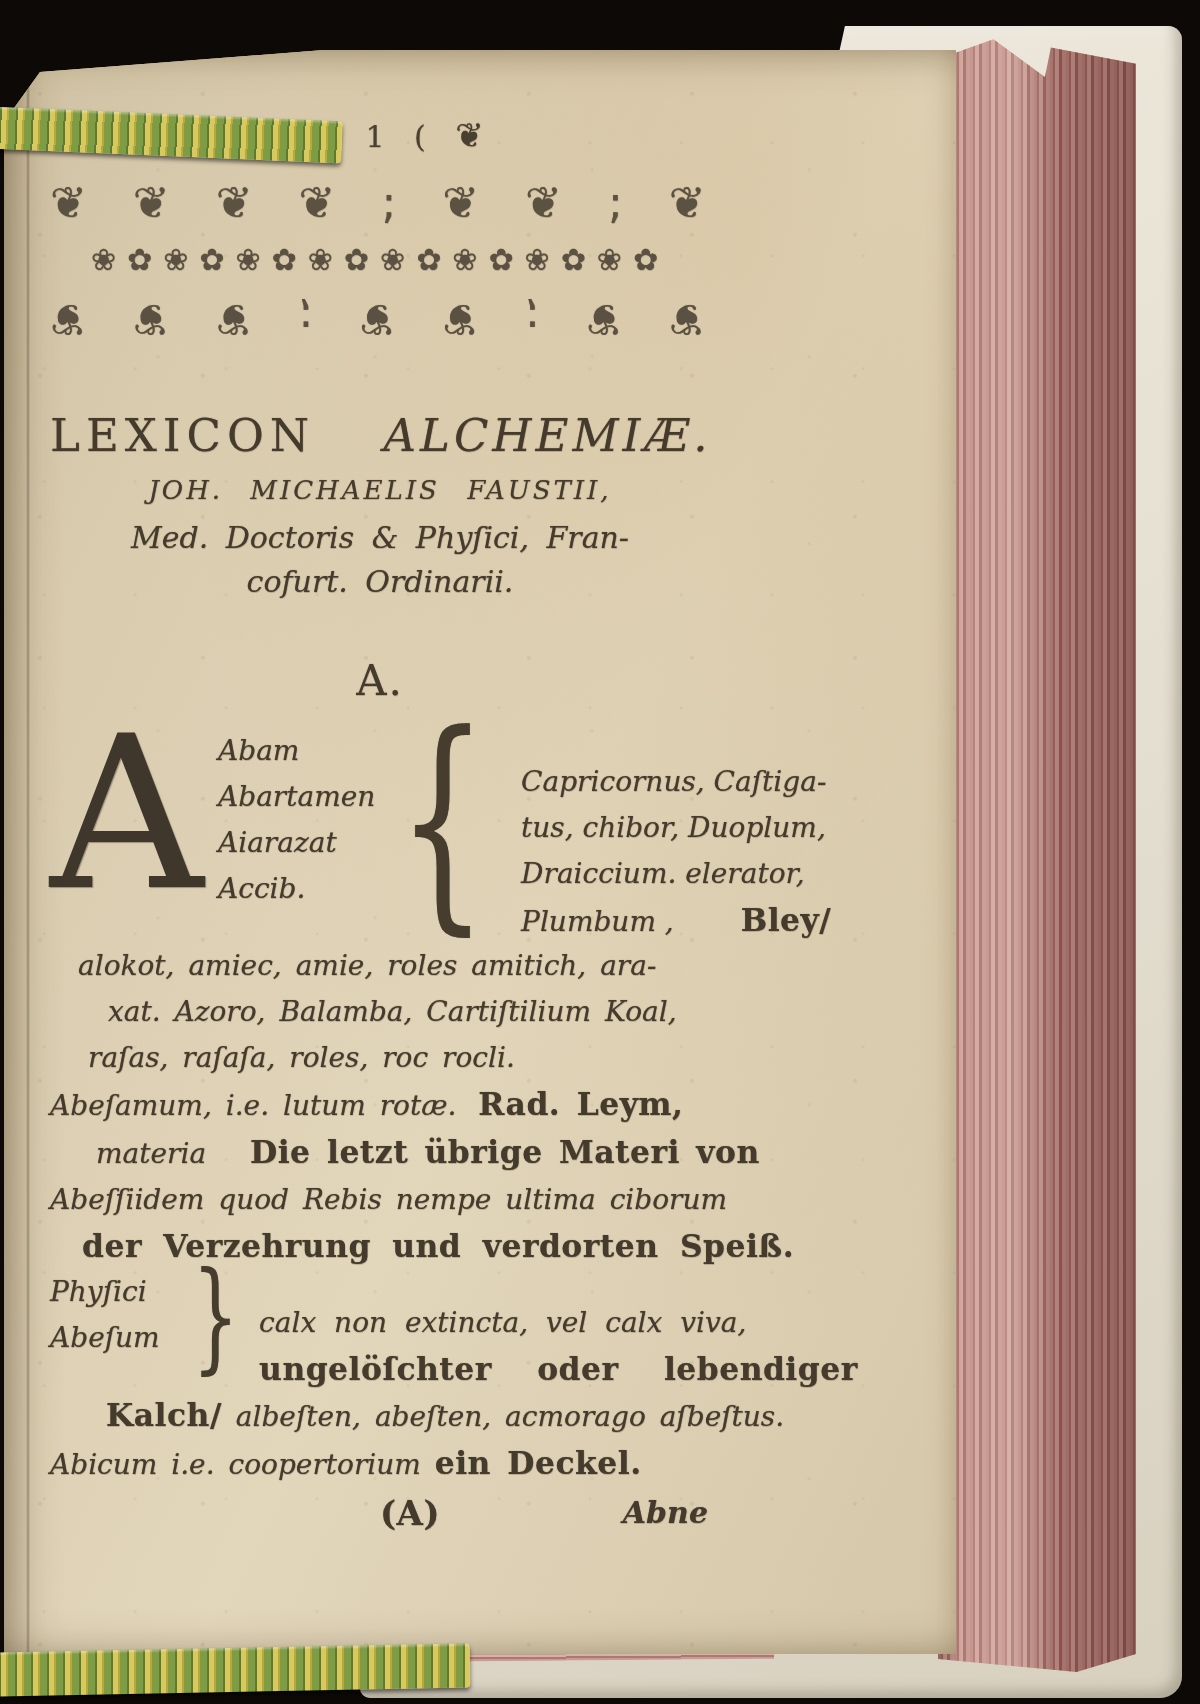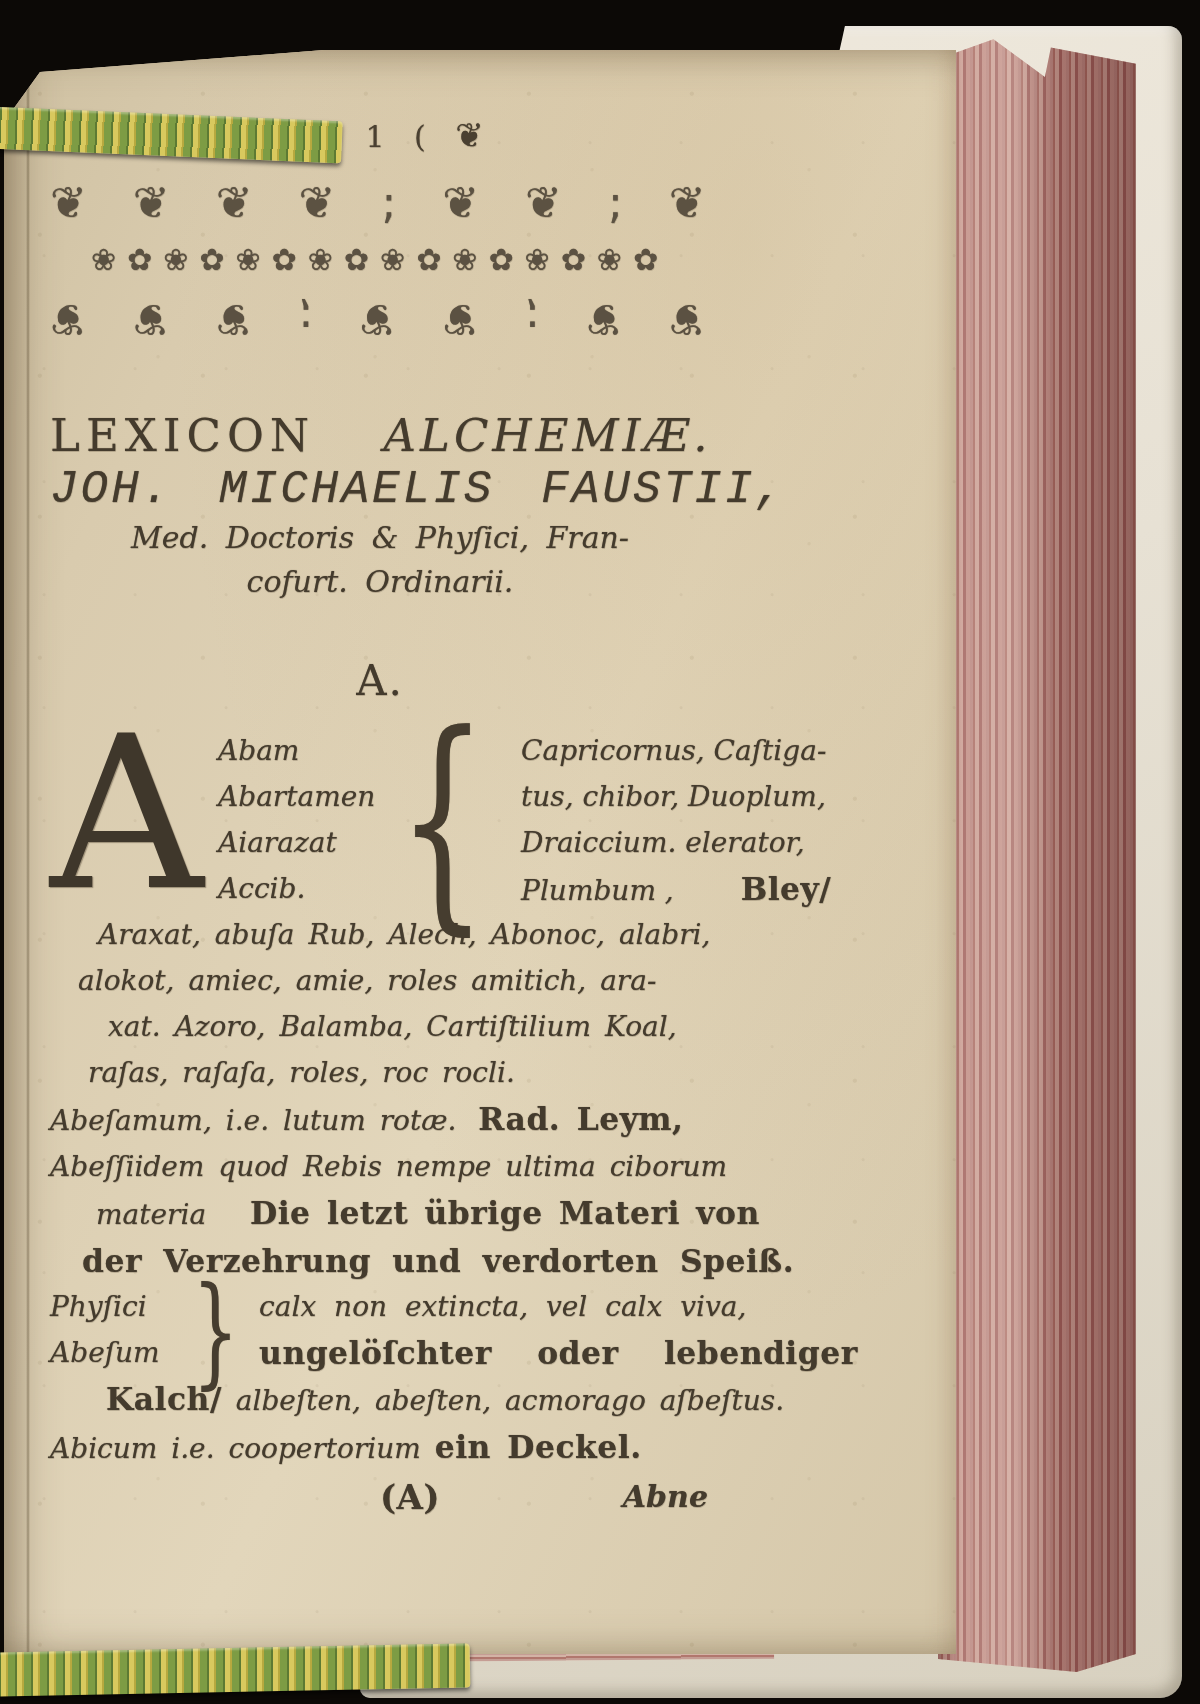--- a/index.html
+++ b/index.html
@@ -89,38 +89,38 @@
 
   .headpiece{margin-top:10px;font-style:normal;color:#4a4134;opacity:.88;}
   .orn{font-family:"DejaVu Sans",sans-serif;white-space:nowrap;overflow:hidden;}
   .orn.r1{font-size:44px;line-height:66px;letter-spacing:16px;}
   .orn.r2{font-size:30px;line-height:48px;letter-spacing:11px;}
   .orn.r3{font-size:44px;line-height:70px;letter-spacing:16px;transform:scaleY(-1);}
 
   .title-block{margin-top:54px;text-align:center;}
   .t1{font-size:45px;line-height:56px;font-style:normal;letter-spacing:6px;white-space:nowrap;}
   .t1 .w2{font-style:italic;margin-left:48px;letter-spacing:4px;}
-  .t2{font-size:46px;line-height:52px;letter-spacing:3px;word-spacing:16px;white-space:nowrap;font-family:Liberation Mono, monospace;}
+  .t2{font-size:26px;line-height:52px;letter-spacing:3px;word-spacing:16px;white-space:nowrap;}
   .t3,.t4{font-size:30px;line-height:44px;word-spacing:8px;}
 
   .sect{font-size:42px;line-height:54px;font-style:normal;margin-top:50px;letter-spacing:2px;}
 
   .group{display:flex;align-items:flex-start;margin-top:20px;}
   .dropcap{
     font-style:normal;font-size:212px;line-height:172px;width:168px;flex:0 0 auto;
     color:#3f372b;text-shadow:1px 1px 1px rgba(62,50,32,.4);
   }
   .terms{width:152px;flex:0 0 auto;}
   .terms div,.defs div{height:46px;white-space:nowrap;}
   .brace{
     font-style:normal;font-size:228px;line-height:182px;flex:0 0 auto;
     font-family:"DejaVu Serif",serif;transform:scale(.62,1.02);transform-origin:center;
     color:#463d2f;
   }
-  .defs{margin-left:6px;flex:0 0 auto;}
+  .defs{margin-left:6px;flex:0 0 auto;margin-top:31px;}
   .fr{ 
     font-family:"DejaVu Serif",serif;font-style:normal;font-weight:bold;
     letter-spacing:.5px;font-size:1.12em;
   }
   .line{white-space:nowrap;word-spacing:5px;}
 
   .footer-row{display:flex;margin-top:2px;height:50px;align-items:flex-start;}
   .signature{margin-left:330px;font-size:34px;}
   .catchword{margin-left:auto;margin-right:2px;font-weight:bold;font-size:30px;font-style:italic;}
 </style>
@@ -175,35 +175,34 @@
           <div>Capricornus, Caſtiga-</div>
           <div>tus, chibor, Duoplum,</div>
           <div>Draiccium. elerator,</div>
           <div>
             <span>Plumbum ,</span>
             <span class="fr" style="margin-left:58px">Bley/</span>
           </div>
         </div>
       </div>
 
-      <div class="line" style="padding-left:48px">Araxat, abuſa Rub, Alech, Abonoc, alabri,</div>
       <div class="line" style="padding-left:28px">alokot, amiec, amie, roles amitich, ara-</div>
       <div class="line" style="padding-left:58px">xat. Azoro, Balamba, Cartiſtilium Koal,</div>
       <div class="line" style="padding-left:38px">raſas, raſaſa, roles, roc rocli.</div>
 
       <div class="line">
         <span>Abeſamum, i.e. lutum rotæ.</span>
         <span class="fr" style="margin-left:8px">Rad. Leym,</span>
       </div>
 
-      <div class="line">Abeſſiidem quod Rebis nempe ultima ciborum</div>
       <div class="line" style="padding-left:46px">
         <span>materia</span>
         <span class="fr" style="margin-left:30px">Die letzt übrige Materi von</span>
       </div>
+      <div class="line">Abeſſiidem quod Rebis nempe ultima ciborum</div>
       <div class="line fr" style="padding-left:32px;word-spacing:10px">der Verzehrung und verdorten Speiß.</div>
 
       <div class="group" style="margin-top:0">
         <div class="terms" style="width:128px">
           <div>Phyſici</div>
           <div>Abeſum</div>
         </div>
         <div class="brace" style="font-size:118px;line-height:92px">}</div>
         <div class="defs">
           <div style="word-spacing:9px">calx non extincta, vel calx viva,</div>

